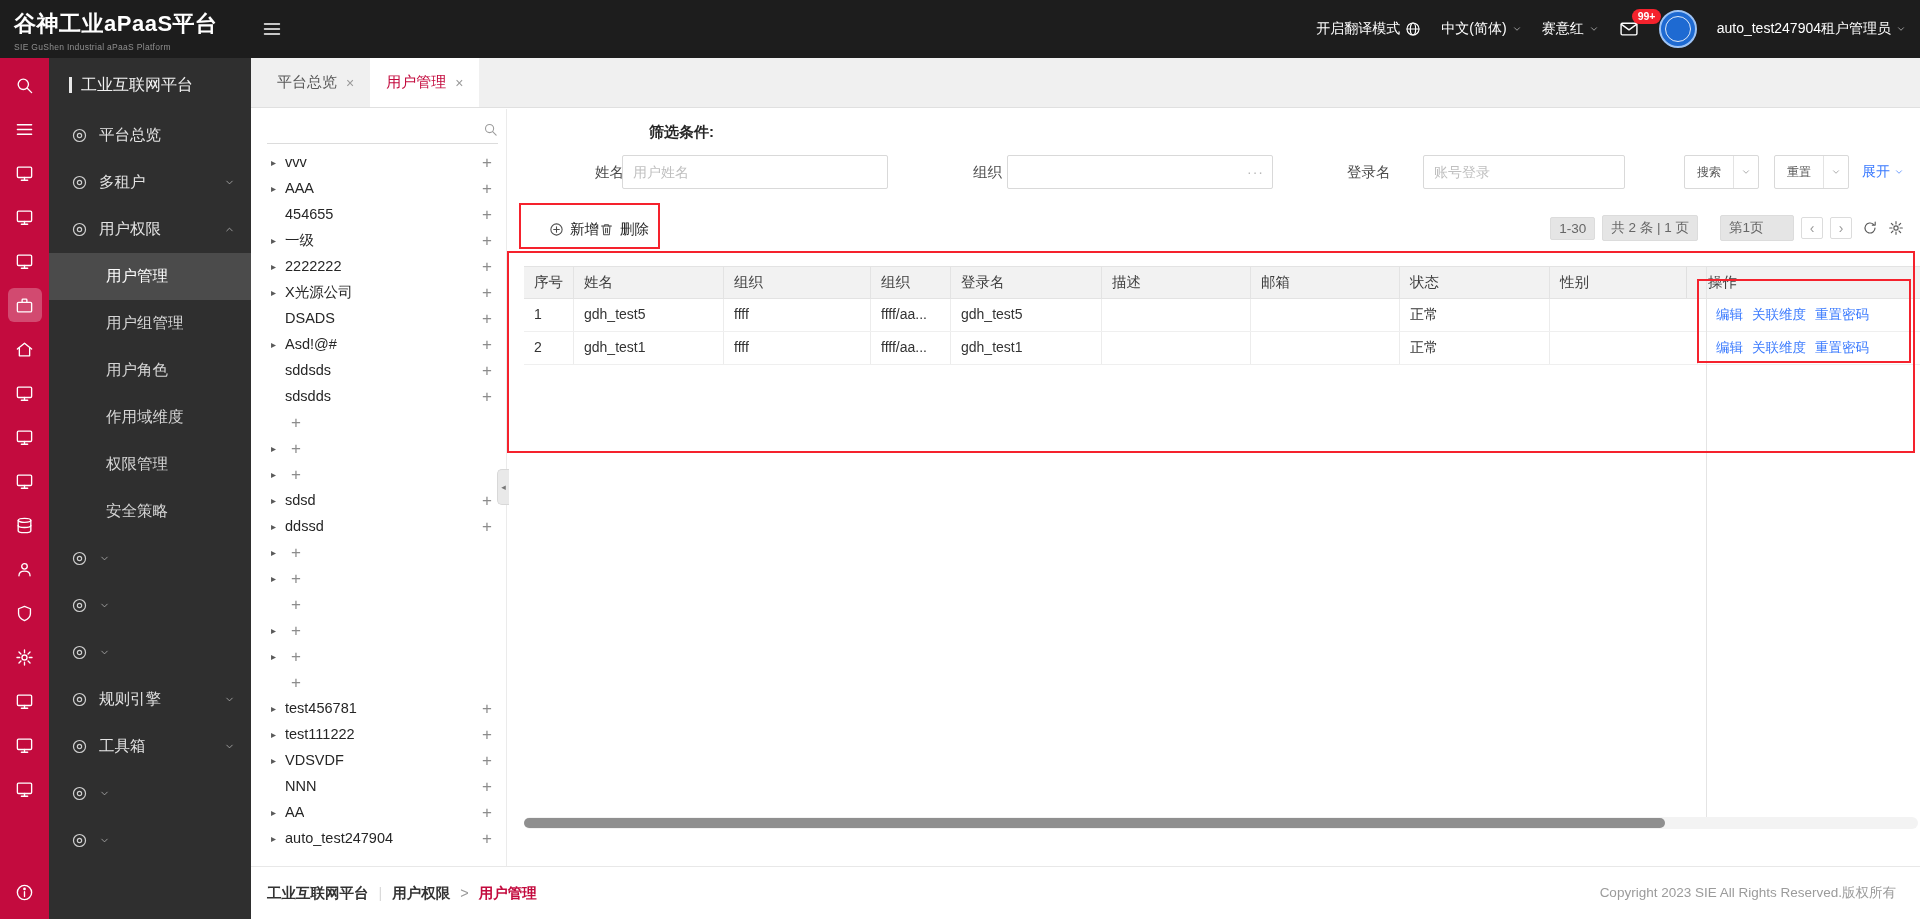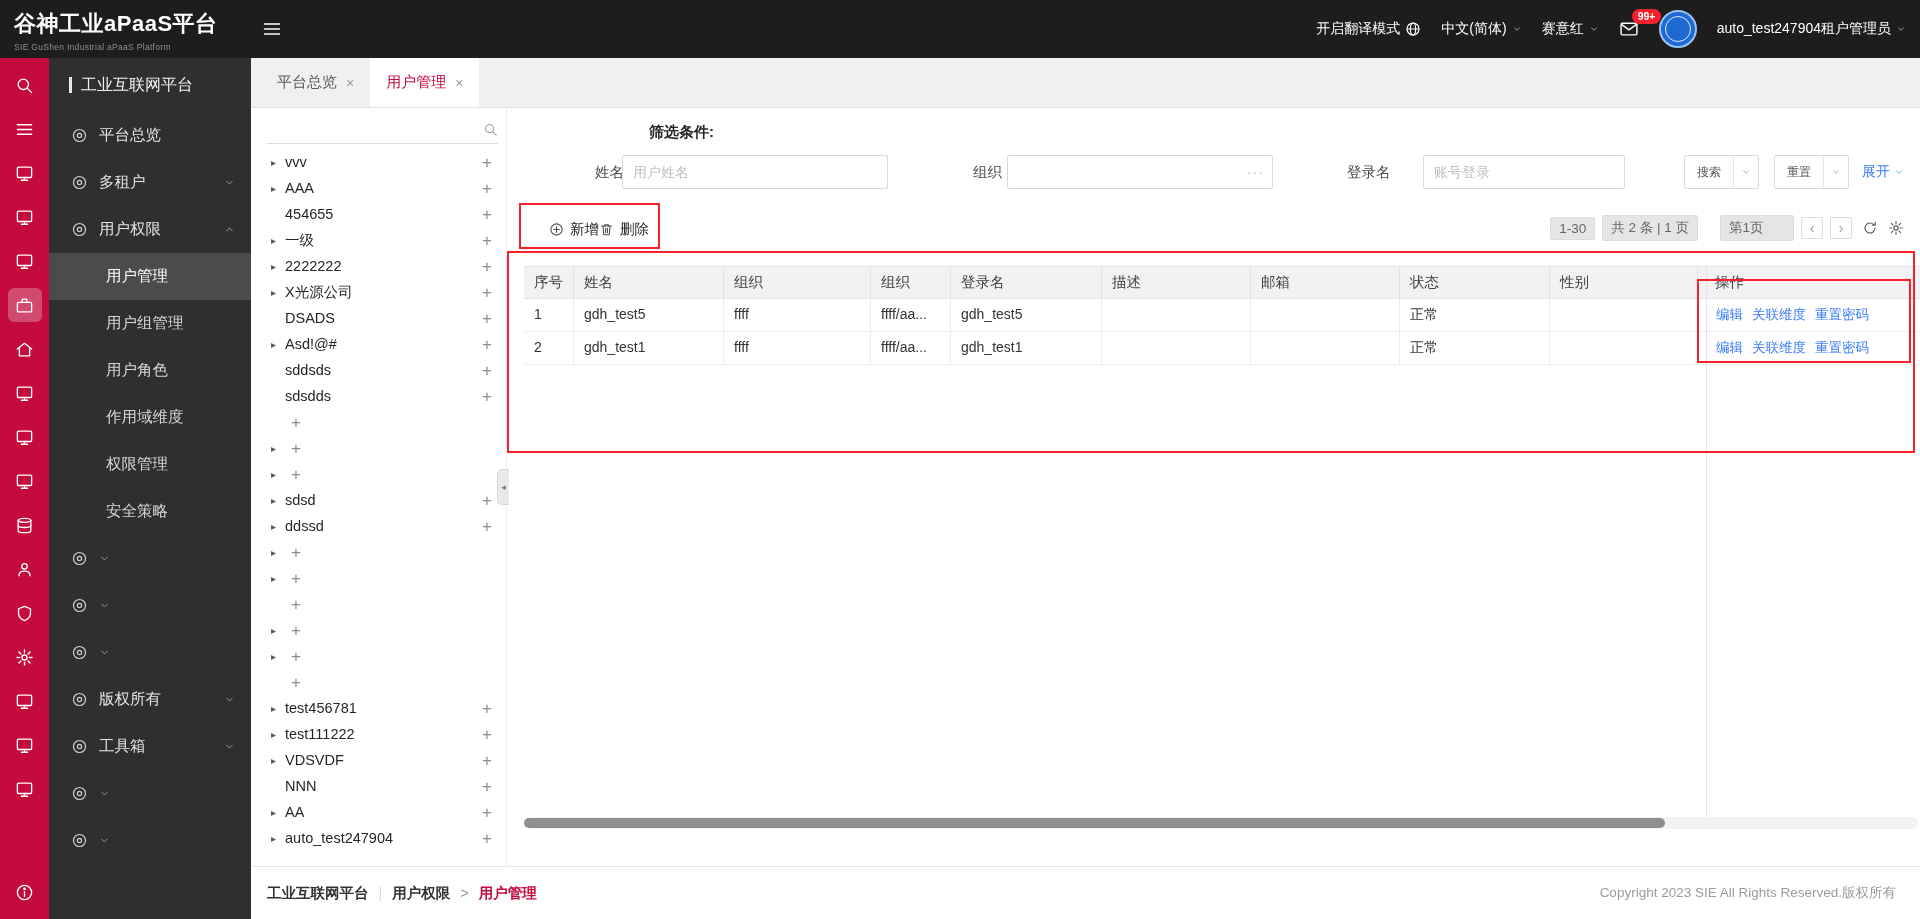--- a/index.html
+++ b/index.html
@@ -121,22 +121,22 @@
 
   
   .table{position:absolute;left:17px;right:0;top:157px}
   .thead{position:relative;display:flex;height:33px;background:#f2f2f2;border-top:1px solid #e3e3e3;
          border-bottom:1px solid #e3e3e3;box-sizing:border-box}
   .th{flex:0 0 auto;box-sizing:border-box;padding-left:10px;line-height:31px;font-size:14.5px;color:#404040;
       border-right:1px solid #e3e3e3;overflow:hidden;white-space:nowrap}
   .thead>.i0{width:50px}.thead>.i1{width:150px}.thead>.i2{width:147px}.thead>.i3{width:80px}
   .thead>.i4{width:151px}.thead>.i5{width:149px}.thead>.i6{width:149px}.thead>.i7{width:150px}
   .thead>.i8{width:148px}.thead>.i9{width:30px;border-right:0}
-  .th-ops{position:absolute;right:0;top:0;bottom:0;width:214px;background:#f2f2f2;border-left:1px solid #e0e0e0;
-          line-height:31px;padding-left:8px;box-sizing:border-box;font-size:14.5px;color:#404040}
+  .th-ops{position:absolute;right:0;top:0;bottom:0;width:234px;background:#f2f2f2;border-left:1px solid #e0e0e0;
+          line-height:31px;padding-left:21px;box-sizing:border-box;font-size:14.5px;color:#404040}
   .tbody{position:relative}
   .tr{position:relative;display:flex;height:32px;border-bottom:1px solid #efefef}
   .td{flex:0 0 auto;box-sizing:border-box;padding-left:10px;line-height:31px;font-size:14px;color:#333;
       border-right:1px solid #ececec;overflow:hidden;white-space:nowrap}
   .tr>.c0{width:50px}.tr>.c1{width:150px}.tr>.c2{width:147px}.tr>.c3{width:80px}.tr>.c4{width:151px}
   .tr>.c5{width:149px}.tr>.c6{width:149px}.tr>.c7{width:150px}.tr>.c8{width:148px}.tr>.c9{width:30px;border-right:0}
   .td-ops{position:absolute;right:0;top:0;bottom:0;width:214px;background:#fff;border-left:1px solid #ececec;
           display:flex;align-items:center;gap:9px;padding-left:9px;box-sizing:border-box}
   .oplink{color:#3a7afe;font-size:13.5px;text-decoration:none;cursor:pointer;white-space:nowrap}
   .pin-sep{position:absolute;left:1199px;top:157px;width:1px;height:551px;background:#e4e4e4}
@@ -471,21 +471,21 @@
           <span class="sb-label">国际化</span>
           <svg class="ic i11 sb-chev">
             <use href="#s-chev"></use>
           </svg>
         </div>
 
         <div class="sb-item i13">
           <svg class="ic i17 sb-ic">
             <use href="#s-ring"></use>
           </svg>
-          <span class="sb-label">版权所有</span>
+          <span class="sb-label">规则引擎</span>
           <svg class="ic i11 sb-chev">
             <use href="#s-chev"></use>
           </svg>
         </div>
 
         <div class="sb-item i14">
           <svg class="ic i17 sb-ic">
             <use href="#s-ring"></use>
           </svg>
           <span class="sb-label">工具箱</span>

